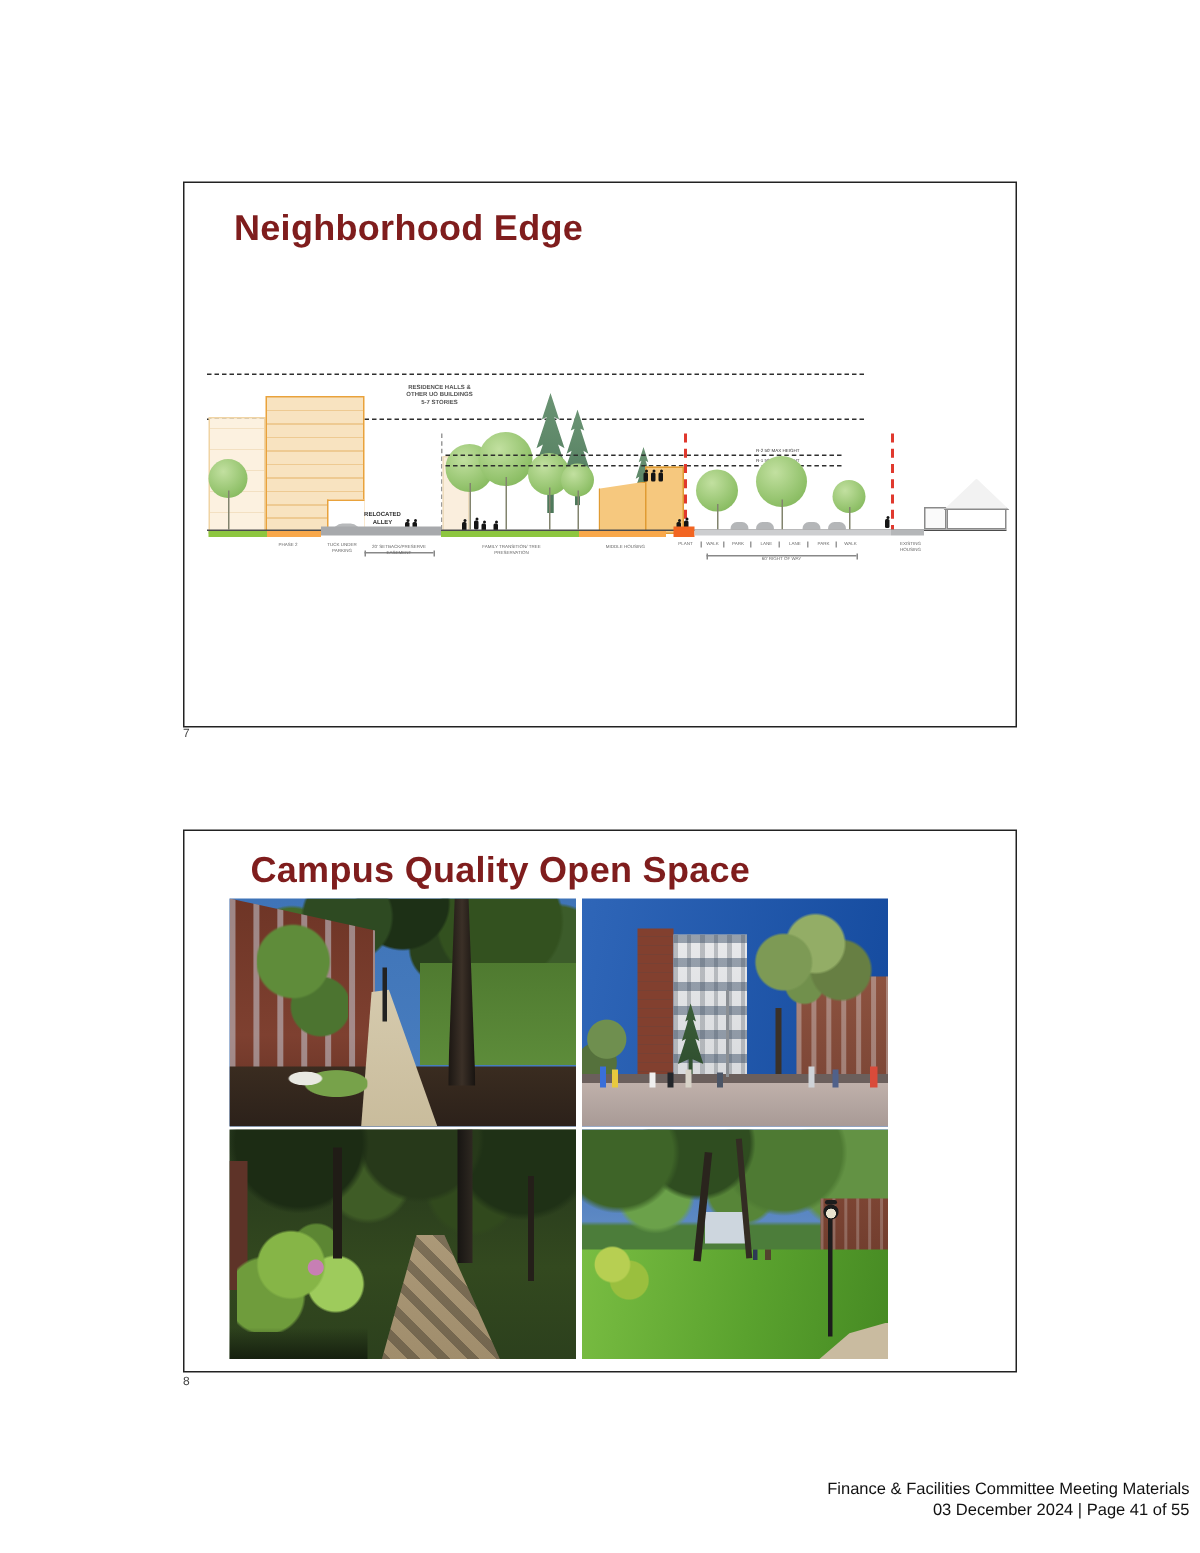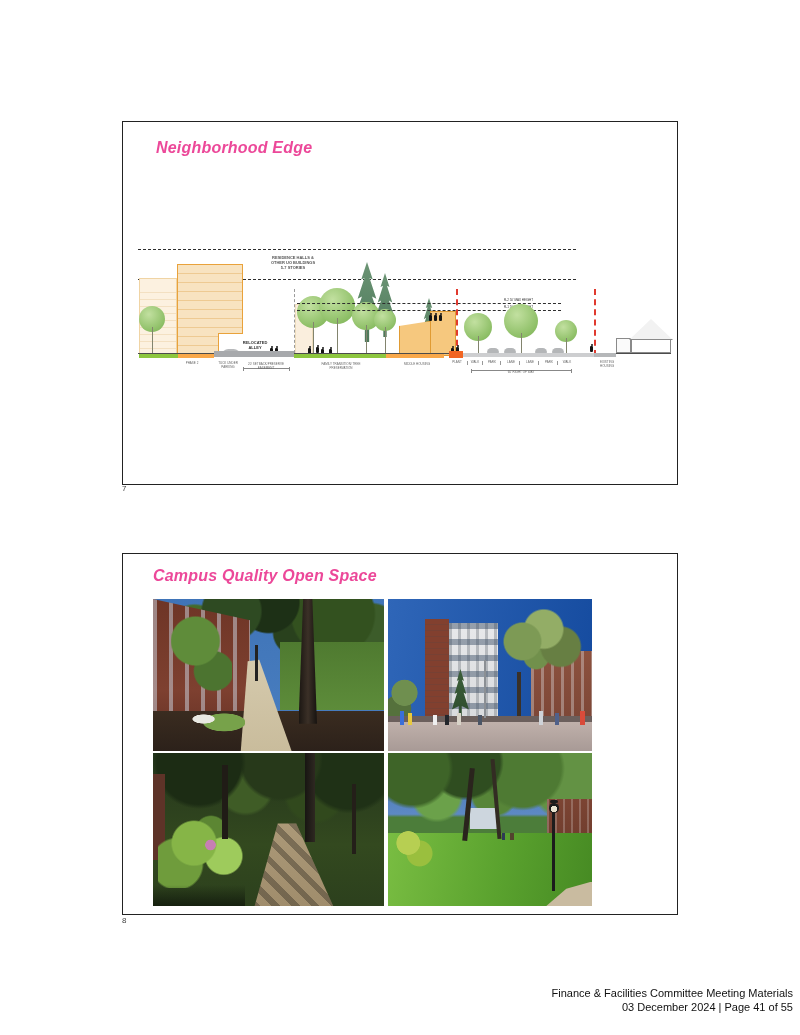--- a/index.html
+++ b/index.html
@@ -1,21 +1,21 @@
 <!DOCTYPE html>
 <html><head>
 <meta charset="utf-8">
 <style>
   html,body{margin:0;padding:0;background:#ffffff;}
   body{width:800px;height:1035px;position:relative;font-family:"Liberation Sans",sans-serif;overflow:hidden;}
   .abs{position:absolute;}
   .slide{position:absolute;left:122px;width:556px;background:#fff;border:1.5px solid #222;box-sizing:border-box;}
   #slide1{top:121px;height:364px;}
   #slide2{top:553px;height:362px;}
-  .slide-title{position:absolute;font-size:16px;font-weight:700;color:#ec4899;letter-spacing:.2px;font-style:italic;}
+  .slide-title{position:absolute;font-size:24px;font-weight:700;color:#7f1d1d;letter-spacing:.2px;}
   .pagenum{position:absolute;font-size:8px;color:#444;}
   .footer{position:absolute;right:7px;top:987px;text-align:right;font-size:11px;line-height:13.5px;color:#111;}
   
   .lbl{position:absolute;font-size:3px;line-height:1.25;color:#666;white-space:pre-line;text-align:center;}
   .lbl4{position:absolute;font-size:4px;line-height:1.2;color:#555;white-space:pre-line;text-align:center;font-weight:600;}
   .dashh2{position:absolute;border-top:1px dashed #2e2e2e;height:0;}
   .dashv{position:absolute;border-left:1px dashed #9a9a9a;width:0;}
   .redv{position:absolute;border-left:2px dashed #e0392e;width:0;}
   .tree{position:absolute;border-radius:50%;background:radial-gradient(circle at 38% 32%,#c2e0a0,#8fc068 68%,#79ad52);}
   .trunk{position:absolute;width:1px;background:#82846e;}
@@ -141,21 +141,21 @@
     <div class="lbl" style="left:437px;top:239px;width:14px;">WALK</div>
     <div class="dim" style="left:348px;top:248px;width:100px;"></div>
     <div class="lbl" style="left:372px;top:249px;width:52px;">60' RIGHT OF WAY</div>
     <div class="lbl" style="left:470px;top:239px;width:28px;">EXISTING
 HOUSING</div>
   </div>
 </div>
 <div class="pagenum" style="left:122px;top:484px;">7</div>
 
 <div id="slide2" class="slide">
-  <div class="slide-title" style="left:30px;top:13px;">Campus Quality Open Space</div>
+  <div class="slide-title" style="left:44px;top:13px;">Campus Quality Open Space</div>
 
   <div class="photo" style="left:30px;top:45px;width:231px;height:152px;background:linear-gradient(#3f74b8,#4a7fc0);">
     <div class="ly" style="inset:0;background:
       radial-gradient(circle at 34% 8%, #2e4a22 0 14%, transparent 15%),
       radial-gradient(circle at 50% 2%, #1d3016 0 16%, transparent 17%),
       radial-gradient(circle at 78% 10%, #33511f 0 18%, transparent 19%),
       radial-gradient(circle at 94% 26%, #3c5c2a 0 14%, transparent 15%),
       radial-gradient(circle at 62% 22%, #29411d 0 12%, transparent 13%),
       radial-gradient(circle at 18% 22%, #446b2c 0 12%, transparent 13%);"></div>
     <div class="ly" style="left:0;top:0;width:42%;height:100%;clip-path:polygon(0 0,100% 14%,100% 86%,0 100%);background:

